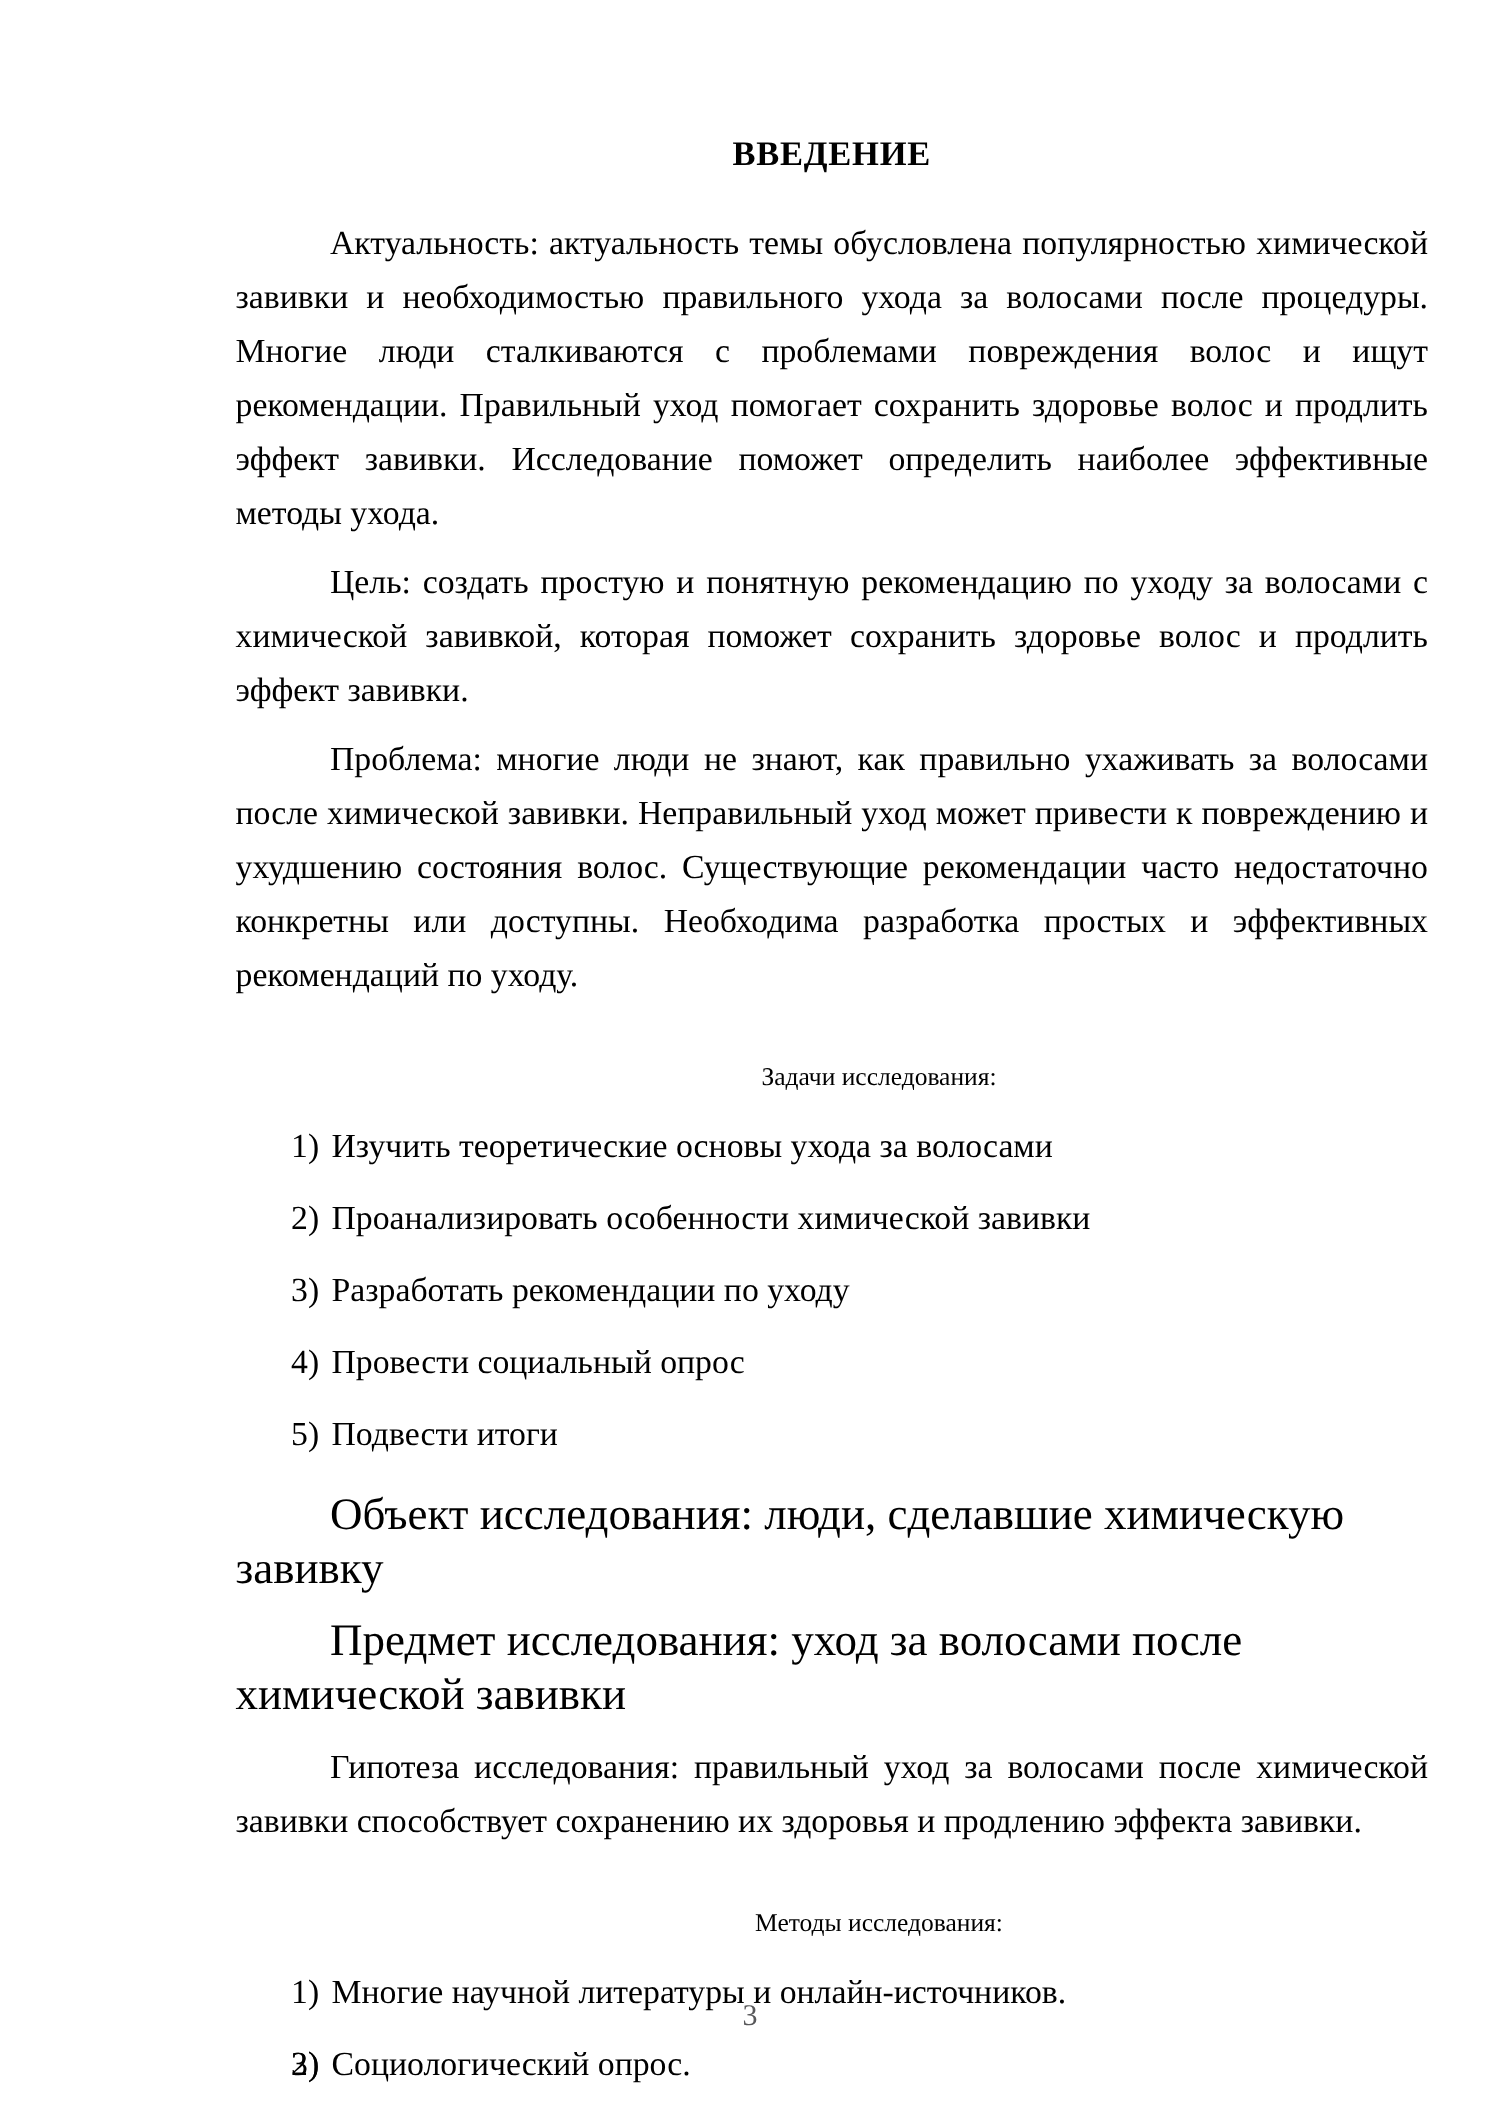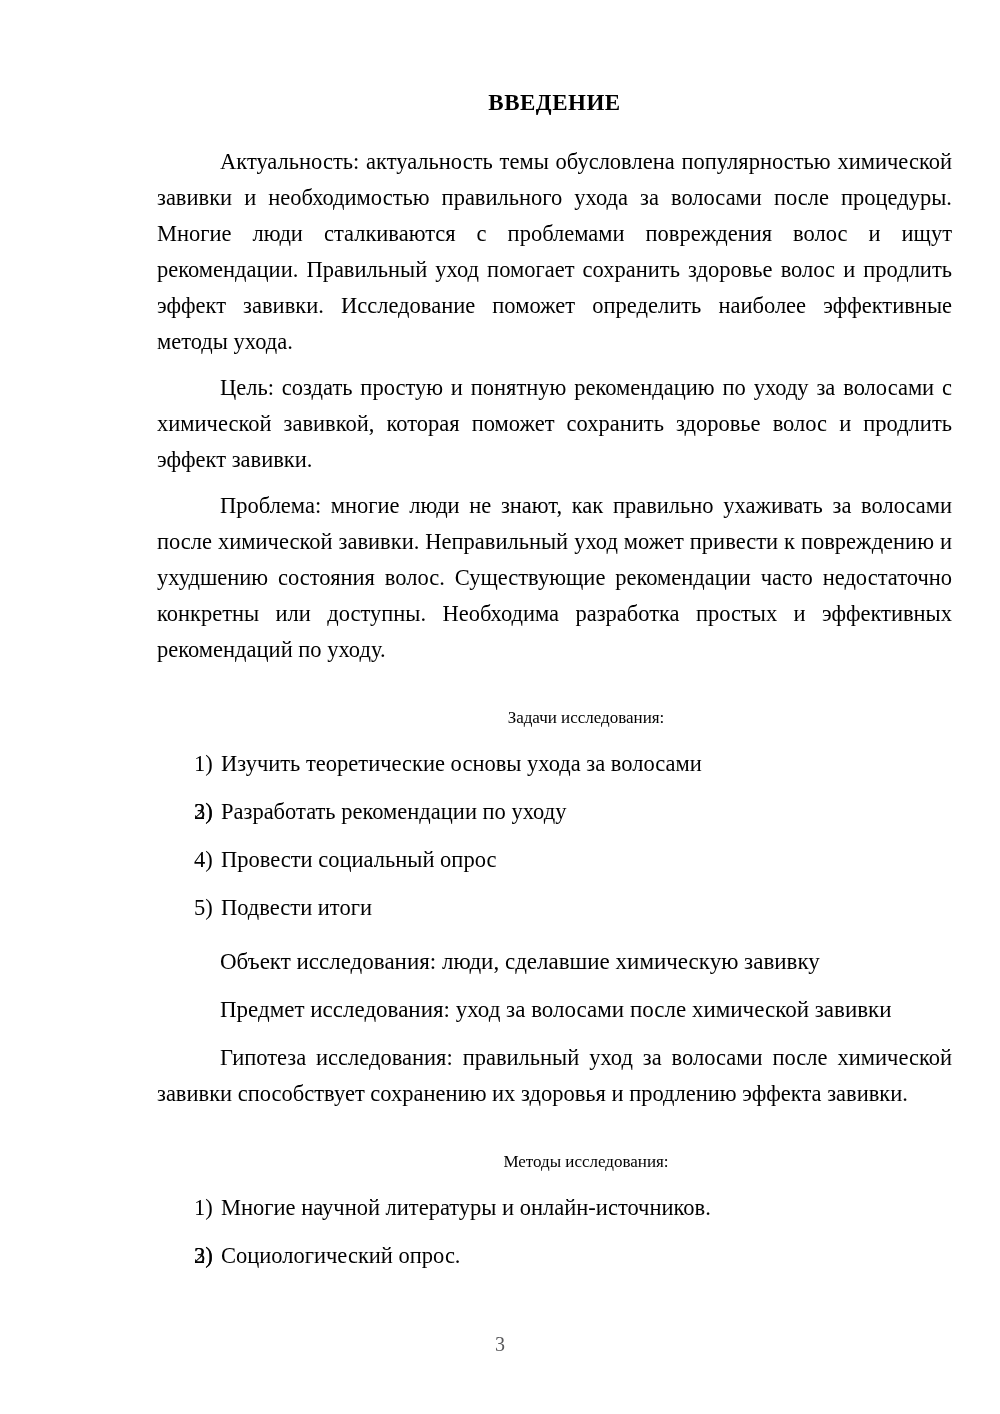--- a/index.html
+++ b/index.html
@@ -65,21 +65,21 @@
   .list-item .num {
     position: absolute;
     left: 37px;
     top: 0;
   }
   .list-item .txt {
     display: inline-block;
     margin-left: 27px;
   }
   .plain-indented {
-    font-size: 23px;
+    font-size: 30px;
     line-height: 36px;
     text-align: left;
     text-indent: 63px;
     margin: 0 0 12px 0;
   }
   .spacer-sm { height: 6px; }
   .page-number {
     position: absolute;
     left: 0;
     right: 0;
@@ -108,20 +108,21 @@
 
     <p class="sec-head">Задачи исследования:</p>
 
     <ol class="list">
       <li class="list-item">
         <span class="num">1)</span>
         <span class="txt">Изучить теоретические основы ухода за волосами</span>
       </li>
       <li class="list-item">
         <span class="num">2)</span>
+        <span class="txt">Проанализировать особенности химической завивки</span>
       </li>
       <li class="list-item">
         <span class="num">3)</span>
         <span class="txt">Разработать рекомендации по уходу</span>
       </li>
       <li class="list-item">
         <span class="num">4)</span>
         <span class="txt">Провести социальный опрос</span>
       </li>
       <li class="list-item">

